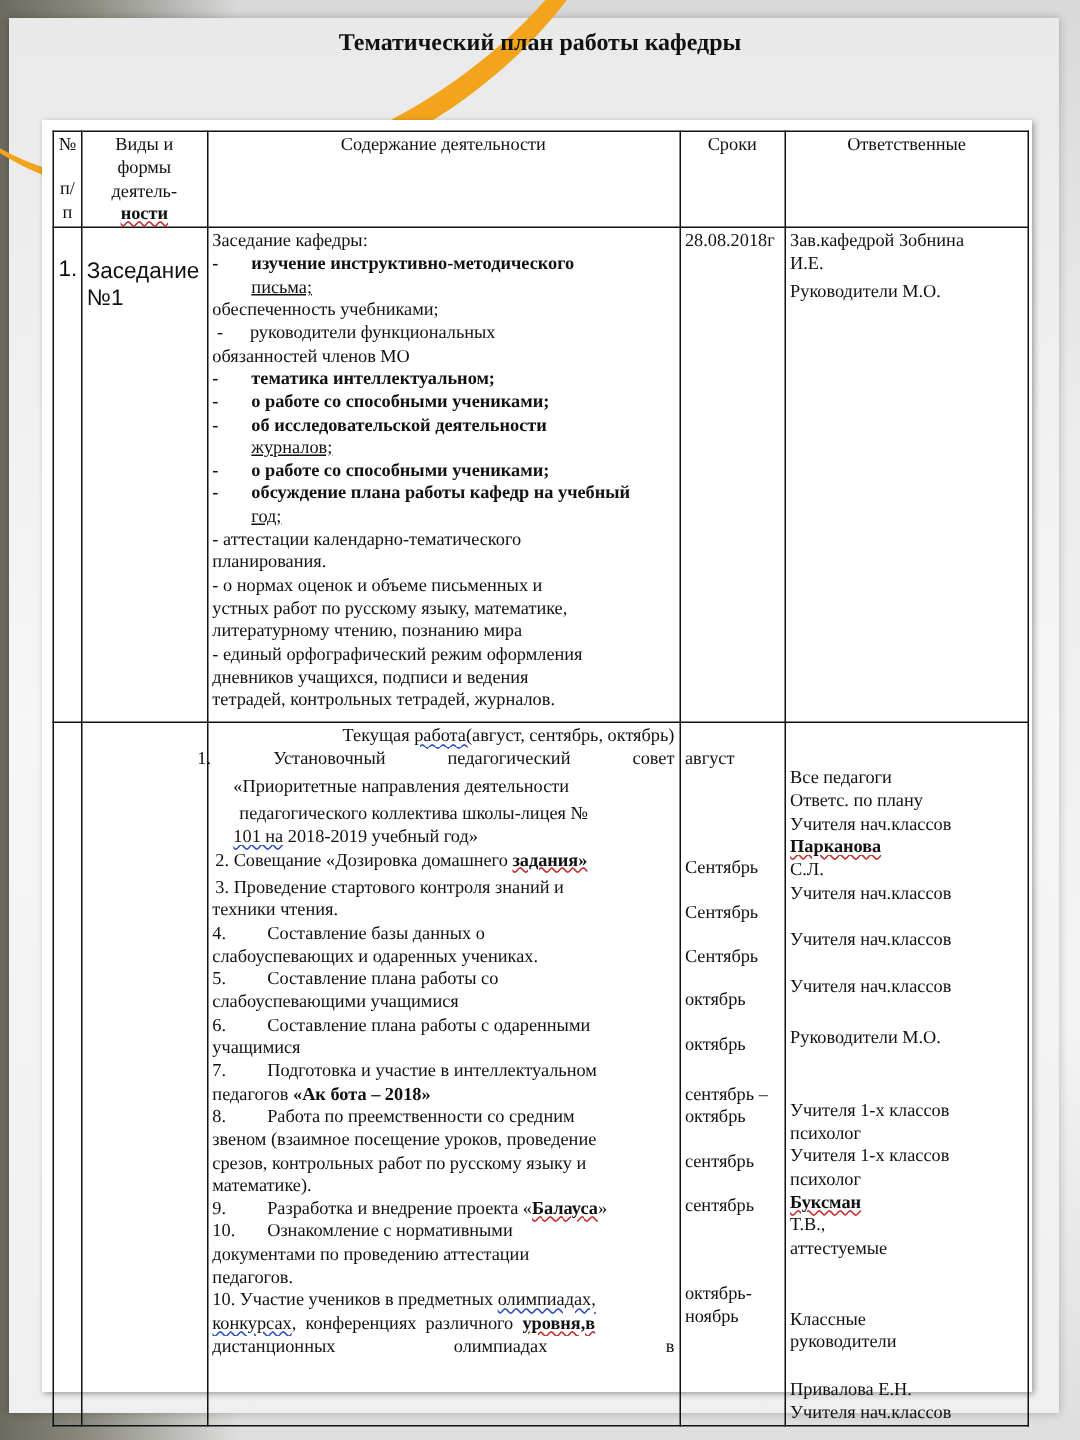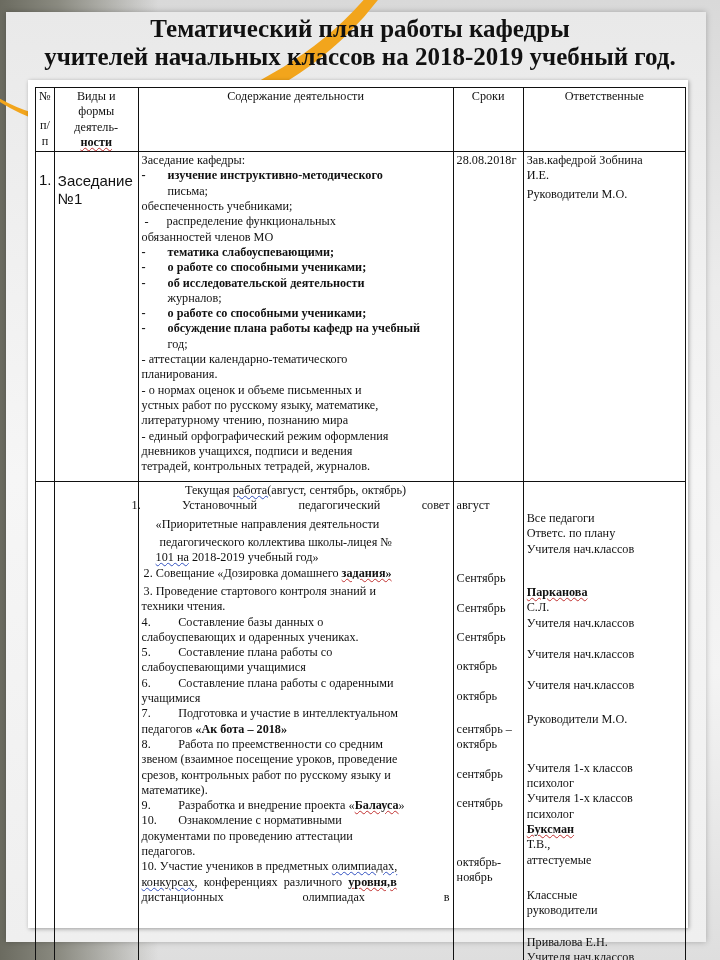--- a/index.html
+++ b/index.html
@@ -22,21 +22,21 @@
     pointer-events:none;
   }
   .bg-frame {
     position:absolute; left:6px; top:12px; width:700px; height:930px;
     background: linear-gradient(180deg,#e9e9e9 0%, #f6f6f6 50%, #efefef 100%);
     box-shadow: 0 0 6px rgba(0,0,0,0.25);
   }
   .title {
     position:absolute; left:0; top:15px; width:720px; text-align:center;
     font-family:"Liberation Serif", serif; font-weight:bold;
-    font-size:25px; line-height:28px; color:#111;
+    font-size:16px; line-height:28px; color:#111;
   }
   .sheet {
     position:absolute; left:28px; top:80px; width:660px; height:848px;
     background:#fff; box-shadow: 1px 1px 4px rgba(0,0,0,0.35);
   }
   table.plan {
     position:absolute; left:7px; top:7px; width:651px;
     border-collapse:collapse; table-layout:fixed;
     font-size:12.2px; line-height:15.3px;
   }
@@ -46,38 +46,37 @@
   }
   th { text-align:center; }
   .c1 { width:18px; } .c2 { width:80px; } .c3 { width:301px; } .c4 { width:67px; } .c5 { width:155px; }
   .hdr { height:55px; }
   .num-big { font-size:15px; font-family:"Liberation Sans", sans-serif; padding-top:20px !important; }
   .form-big { font-size:15px; font-family:"Liberation Sans", sans-serif; line-height:18px; padding-top:20px !important;}
   .wavy { text-decoration: underline wavy #c03030; text-decoration-thickness:1px;font-weight:bold; }
   .wavyb { text-decoration: underline wavy #3050c0; text-decoration-thickness:1px; }
   .ln { display:block; }
   .dash { display:block; padding-left:26px; text-indent:-26px;font-weight:bold; }
-  .dash-pad { display:block; padding-left:26px; }
-  .center { text-align:center; display:block; }
+  .dash-pad { display:block; padding-left:26px;text-decoration:underline; }
+  .center { text-align:right; display:block; }
   .just { text-align:justify; text-align-last:justify; display:block; }
   .bold { font-weight:bold; }
   .r2 { height:437px; }
   .dates span, .resp span { display:block; }
   .dates { text-align:left; }
 </style>
 </head>
 <body>
 
 <div class="bg-dark"></div>
 <div class="bg-frame"></div>
 <div class="bg-swoosh"></div>
 
 <div class="title">
   <span class="ln">Тематический план работы  кафедры</span>
-  <span class="ln">учителей начальных классов на 2018-2019 учебный год.</span>
 </div>
 
 <div class="sheet">
 <table class="plan">
   <colgroup>
         <col class="c1">
         <col class="c2">
         <col class="c3">
         <col class="c4">
         <col class="c5">
@@ -104,23 +103,23 @@
     <td class="num-big">1.</td>
     <td class="form-big">
       <span class="ln">Заседание</span>
       <span class="ln">№1</span>
     </td>
     <td>
       <span class="ln">Заседание кафедры:</span>
       <span class="dash"><span style="display:inline-block;width:26px;text-indent:0">-</span><span>изучение инструктивно-методического</span></span>
       <span class="dash-pad">письма;</span>
       <span class="ln">обеспеченность учебниками;</span>
-      <span class="ln">&nbsp;<span style="display:inline-block;width:22px">-</span><span>распределение функциональных</span></span>
+      <span class="ln">&nbsp;<span style="display:inline-block;width:22px">-</span><span>руководители функциональных</span></span>
       <span class="ln">обязанностей членов МО</span>
-      <span class="dash"><span style="display:inline-block;width:26px;text-indent:0">-</span><span>тематика слабоуспевающими;</span></span>
+      <span class="dash"><span style="display:inline-block;width:26px;text-indent:0">-</span><span>тематика интеллектуальном;</span></span>
       <span class="dash"><span style="display:inline-block;width:26px;text-indent:0">-</span><span>о работе со способными учениками;</span></span>
       <span class="dash"><span style="display:inline-block;width:26px;text-indent:0">-</span><span>об исследовательской деятельности</span></span>
       <span class="dash-pad">журналов;</span>
       <span class="dash"><span style="display:inline-block;width:26px;text-indent:0">-</span><span>о работе со способными учениками;</span></span>
       <span class="dash"><span style="display:inline-block;width:26px;text-indent:0">-</span><span>обсуждение плана работы кафедр на учебный</span></span>
       <span class="dash-pad">год;</span>
       <span class="ln">- аттестации календарно-тематического</span>
       <span class="ln">планирования.</span>
       <span class="ln">-  о нормах оценок и объеме письменных и</span>
       <span class="ln">устных работ по русскому языку, математике,</span>
@@ -180,38 +179,38 @@
       <span>октябрь</span>
       <span style="margin-top:14px">сентябрь</span>
       <span style="margin-top:14px">сентябрь</span>
       <span style="margin-top:44px">октябрь-</span>
       <span>ноябрь</span>
     </td>
     <td class="resp">
       <span style="margin-top:28px">Все педагоги</span>
       <span style="margin-top:0">Ответс. по плану</span>
       <span>Учителя нач.классов</span>
-      <span style="margin-top:28px">
+      <span style="margin-top:0">
               <span class="wavy">Парканова</span>
               <span> С.Л.</span>
             </span>
       <span>Учителя нач.классов</span>
       <span style="margin-top:16px">Учителя нач.классов</span>
       <span style="margin-top:16px">Учителя нач.классов</span>
       <span style="margin-top:18px">Руководители М.О.</span>
       <span style="margin-top:34px">Учителя 1-х классов</span>
       <span>психолог</span>
       <span>Учителя 1-х классов</span>
       <span>психолог</span>
       <span>
               <span class="wavy">Буксман</span>
               <span> Т.В.,</span>
             </span>
       <span>аттестуемые</span>
-      <span style="margin-top:20px">Классные</span>
+      <span style="margin-top:32px">Классные</span>
       <span>руководители</span>
       <span style="margin-top:16px">Привалова Е.Н.</span>
       <span>Учителя нач.классов</span>
     </td>
   </tr>
 </tbody>
     </table>
 </div>
 
 </body></html>

